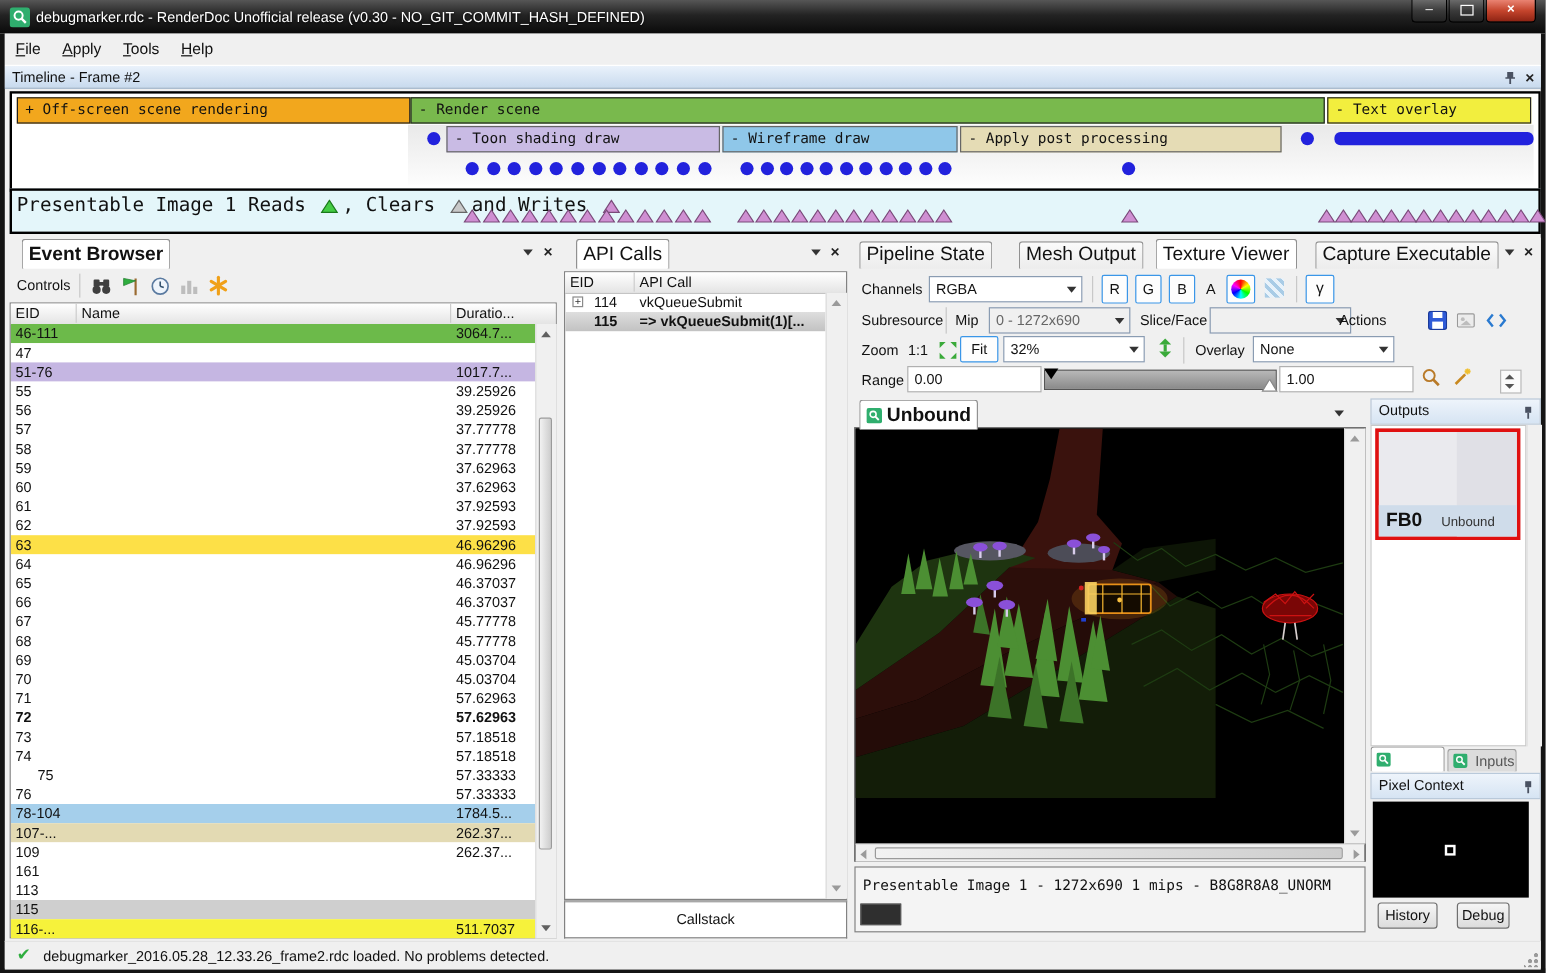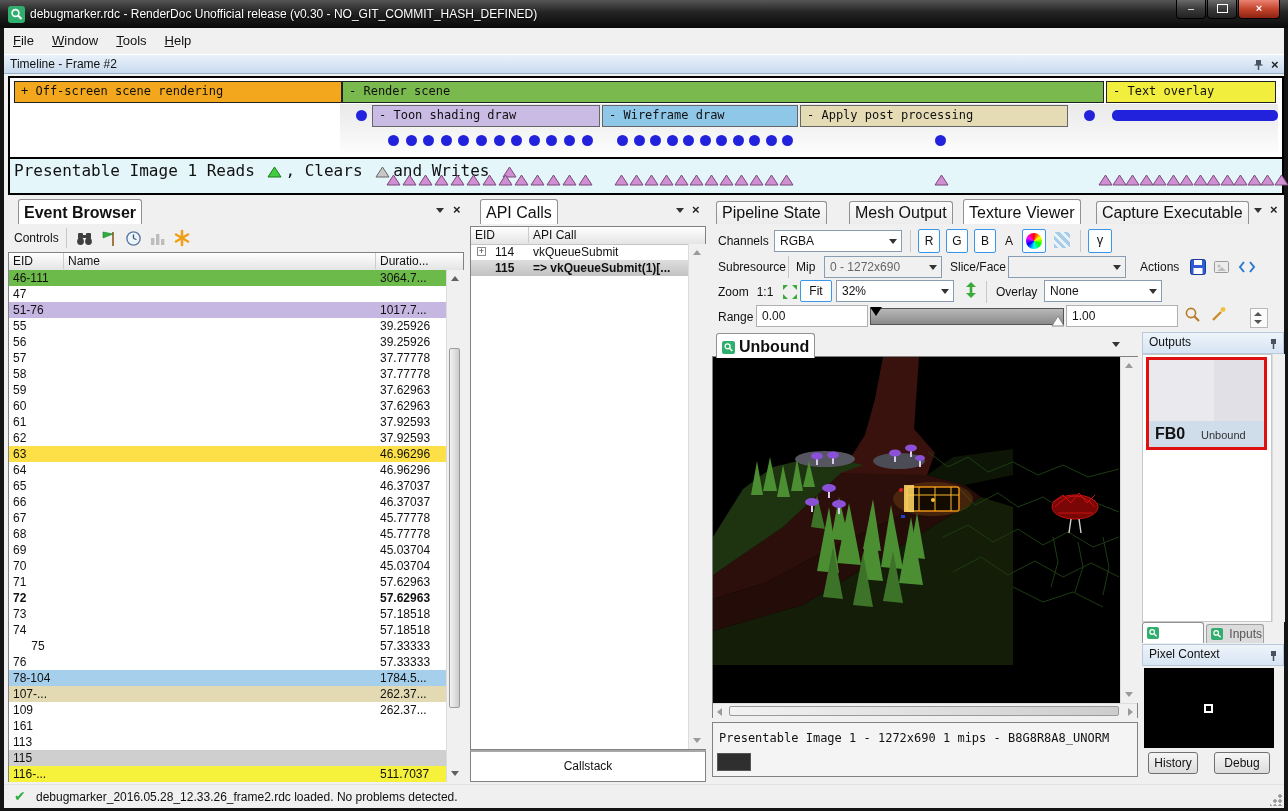--- a/index.html
+++ b/index.html
@@ -101,21 +101,21 @@
     <div id="title-text" class="abs">debugmarker.rdc - RenderDoc Unofficial release (v0.30 - NO_GIT_COMMIT_HASH_DEFINED)</div>
     <div class="abs winbtn" style="left:1176px;width:30px;"><span>–</span></div>
     <div class="abs winbtn" style="left:1207px;width:30px;"><span style="display:inline-block;width:9px;height:7px;border:1.5px solid #fff;margin-top:4px"></span></div>
     <div id="btn-close" class="abs winbtn" style="left:1238px;width:42px;"><span>×</span></div>
   </div>
 
   <div class="abs edge" style="left:0;top:28px;width:4px;height:783px"></div>
   <div class="abs edge" style="left:1284px;top:28px;width:4px;height:783px"></div>
   <div class="abs edge" style="left:0;top:807px;width:1288px;height:4px"></div>
 
-  <div id="menubar" class="abs"><div class="menu-item">File</div><div class="menu-item">Window</div><div class="menu-item">Tools</div><div class="menu-item">Help</div></div>
+  <div id="menubar" class="abs"><div class="menu-item">File</div><div class="menu-item">Apply</div><div class="menu-item">Tools</div><div class="menu-item">Help</div></div>
 
   <div class="abs dockhdr" style="left:4px;top:54px;width:1280px;height:20px;">
     <span>Timeline - Frame #2</span>
     <svg class="abs" style="left:1248px;top:4px" width="12" height="12">
       <rect x="4" y="1" width="5" height="5" fill="#4a5262"></rect>
         <line x1="6.5" y1="6" x2="6.5" y2="11" stroke="#4a5262" stroke-width="1.5"></line>
         <line x1="2.5" y1="6" x2="10.5" y2="6" stroke="#4a5262" stroke-width="1.2"></line>
     </svg>
     <span class="abs hdr-x" style="left:1267px;top:4px">×</span>
   </div>
@@ -558,21 +558,21 @@
     <div class="tbtn blue" style="left:376px;top:5px;width:24px;height:24px;font-size:13px"><span>γ</span></div>
 
     <span class="lbl" style="left:6px;top:32px">Subresource</span>
     <div class="sep" style="left:76px;top:32px;height:22px"></div>
     <span class="lbl" style="left:84px;top:32px">Mip</span>
     <div class="dd disabled" style="left:112px;top:32px;width:118px"><span>0 - 1272x690</span><span class="caret"></span></div>
     <span class="lbl" style="left:238px;top:32px">Slice/Face</span>
     <div class="dd disabled" style="left:296px;top:32px;width:118px">
         <span class="caret"></span>
       </div>
-    <span class="lbl" style="left:428px;top:32px">Actions</span>
+    <span class="lbl" style="left:404px;top:32px">Actions</span>
     <svg class="abs" style="left:478px;top:35px" width="16" height="16">
       <rect x="0.5" y="0.5" width="15" height="15" rx="2" fill="#2f5bd7" stroke="#1a3a9a"></rect>
       <rect x="4" y="1" width="8" height="5" fill="#fff"></rect>
         <rect x="3.5" y="9" width="9" height="6" fill="#fff"></rect>
     </svg>
     <svg class="abs" style="left:502px;top:35px" width="17" height="16">
       <rect x="0.5" y="2.5" width="14" height="11" rx="1" fill="#ececec" stroke="#9a9a9a"></rect>
       <circle cx="5" cy="7" r="1.6" fill="#bdbdbd"></circle>
         <polygon points="3,12 8,8 12,12" fill="#bdbdbd"></polygon>
     </svg>
@@ -783,20 +783,20 @@
     <span>Pixel Context</span>
     <svg class="abs" style="left:124px;top:5px" width="12" height="12">
       <rect x="4" y="1" width="5" height="5" fill="#4a5262"></rect>
         <line x1="6.5" y1="6" x2="6.5" y2="11" stroke="#4a5262" stroke-width="1.5"></line>
     </svg>
   </div>
   <div class="abs" style="left:1144px;top:668px;width:130px;height:80px;background:#000">
     <div class="abs" style="left:60px;top:36px;width:9px;height:9px;border:2px solid #fff;box-sizing:border-box"></div>
   </div>
   <div class="abs btn7" style="left:1148px;top:752px;width:50px"><span>History</span></div>
-  <div class="abs btn7" style="left:1214px;top:752px;width:56px"><span>Debug</span></div>
+  <div class="abs btn7" style="left:1214px;top:752px;width:44px"><span>Debug</span></div>
 
   <div id="statusbar" class="abs">
     <span class="abs check" style="left:10px;top:3px">✔</span>
     <span class="abs" style="left:32px;top:5px;font-size:12px">debugmarker_2016.05.28_12.33.26_frame2.rdc loaded. No problems detected.</span>
     <span class="grip"></span>
   </div>
 </div>
 
 </body></html>

